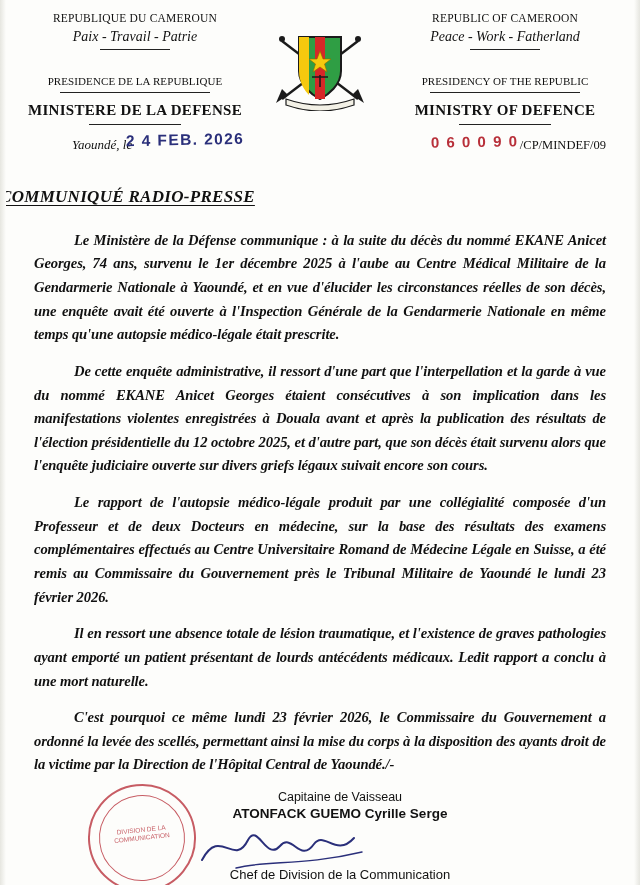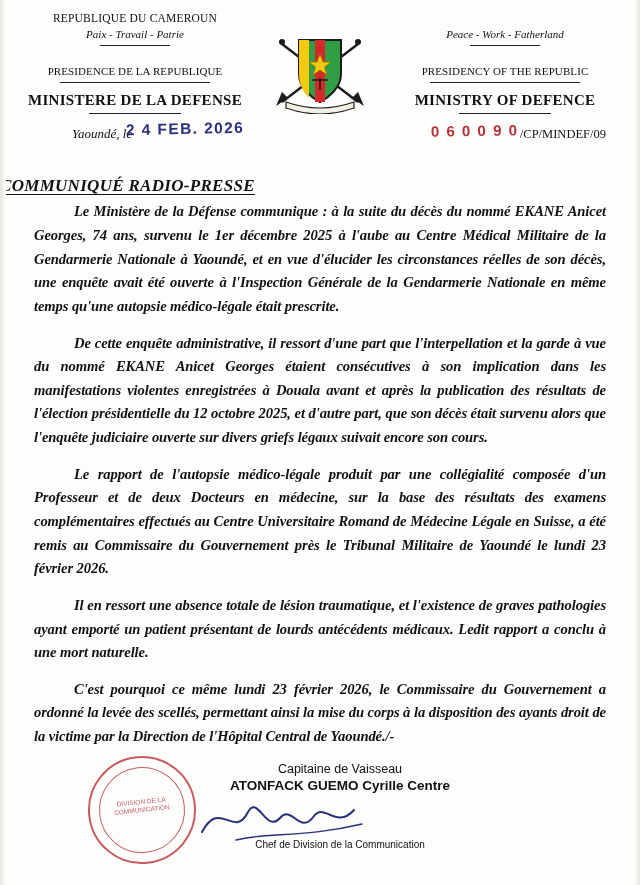--- a/index.html
+++ b/index.html
@@ -19,43 +19,43 @@
     position: relative;
     width: 640px;
     height: 885px;
     background: #fdfdfb;
     box-sizing: border-box;
   }
   
   .header {
     display: flex;
     justify-content: space-between;
-    align-items: flex-end;
+    align-items: center;
     padding: 10px 26px 0 26px;
     box-sizing: border-box;
   }
   .hdr-col {
     width: 218px;
     text-align: center;
     font-family: "Liberation Serif", serif;
     line-height: 1.45;
   }
   .hdr-col .l1 {
     font-size: 11.5px;
     letter-spacing: 0.2px;
     font-weight: 400;
   }
   .hdr-col .l2 {
-    font-size: 11px;
+    font-size: 14px;
     font-style: italic;
     font-weight: 400;
   }
   .hdr-col .l3 {
     font-size: 11px;
-    margin-top: 18px;
+    margin-top: 24px;
     letter-spacing: 0.1px;
   }
   .hdr-col .l4 {
     font-size: 15px;
     margin-top: 7px;
     font-weight: 700;
     letter-spacing: 0.3px;
   }
   .hdr-rule {
     width: 92px;
@@ -120,21 +120,21 @@
     margin-top: 26px;
     font-size: 17px;
     font-weight: 700;
     font-style: italic;
     letter-spacing: 0.3px;
     text-decoration: underline;
     text-underline-offset: 3px;
   }
   
   .body {
-    margin: 4px 34px 0 34px;
+    margin: 22px 34px 0 34px;
   }
   .body p {
     text-align: justify;
     text-indent: 40px;
     font-size: 14.6px;
     font-style: italic;
     font-weight: 700;
     line-height: 1.62;
     margin: 0 0 13px 0;
     letter-spacing: -0.1px;
@@ -154,21 +154,21 @@
   }
   .sig-name {
     font-family: "Liberation Sans", sans-serif;
     font-size: 13.5px;
     font-weight: 700;
     margin-top: 2px;
     margin-left: 40px;
   }
   .sig-role {
     font-family: "Liberation Sans", sans-serif;
-    font-size: 10px;
+    font-size: 13px;
     margin-top: 46px;
     margin-left: 40px;
   }
   .round-stamp {
     position: absolute;
     left: 88px;
     top: -6px;
     width: 104px;
     height: 104px;
     border-radius: 50%;
@@ -251,20 +251,21 @@
 
         <polygon points="52,26 55,34 63,34 56.5,39 59,47 52,42 45,47 47.5,39 41,34 49,34" fill="#f6c90e" stroke="#8a6d00" stroke-width="0.6"></polygon>
 
         <path d="M44 52 h16 M52 50 v12" stroke="#1b1b1b" stroke-width="1.6" fill="none"></path>
 
         <path d="M18 74 Q52 86 86 74 L86 80 Q52 92 18 80 Z" fill="#f3f1e6" stroke="#1b1b1b" stroke-width="1.2"></path>
       </svg>
     </div>
 
     <div class="hdr-col">
+      <div class="l1">REPUBLIC OF CAMEROON</div>
       <div class="l2">Peace - Work - Fatherland</div>
       <div class="hdr-rule short"></div>
       <div class="l3">PRESIDENCY OF THE REPUBLIC</div>
       <div class="hdr-rule long"></div>
       <div class="l4">MINISTRY OF DEFENCE</div>
       <div class="hdr-rule"></div>
     </div>
   </div>
 
   <div class="dateline">
@@ -279,21 +280,21 @@
   <div class="body">
     <p>Le Ministère de la Défense communique : à la suite du décès du nommé EKANE Anicet Georges, 74 ans, survenu le 1er décembre 2025 à l'aube au Centre Médical Militaire de la Gendarmerie Nationale à Yaoundé, et en vue d'élucider les circonstances réelles de son décès, une enquête avait été ouverte à l'Inspection Générale de la Gendarmerie Nationale en même temps qu'une autopsie médico-légale était prescrite.</p>
     <p>De cette enquête administrative, il ressort d'une part que l'interpellation et la garde à vue du nommé EKANE Anicet Georges étaient consécutives à son implication dans les manifestations violentes enregistrées à Douala avant et après la publication des résultats de l'élection présidentielle du 12 octobre 2025, et d'autre part, que son décès était survenu alors que l'enquête judiciaire ouverte sur divers griefs légaux suivait encore son cours.</p>
     <p>Le rapport de l'autopsie médico-légale produit par une collégialité composée d'un Professeur et de deux Docteurs en médecine, sur la base des résultats des examens complémentaires effectués au Centre Universitaire Romand de Médecine Légale en Suisse, a été remis au Commissaire du Gouvernement près le Tribunal Militaire de Yaoundé le lundi 23 février 2026.</p>
     <p>Il en ressort une absence totale de lésion traumatique, et l'existence de graves pathologies ayant emporté un patient présentant de lourds antécédents médicaux. Ledit rapport a conclu à une mort naturelle.</p>
     <p>C'est pourquoi ce même lundi 23 février 2026, le Commissaire du Gouvernement a ordonné la levée des scellés, permettant ainsi la mise du corps à la disposition des ayants droit de la victime par la Direction de l'Hôpital Central de Yaoundé./-</p>
   </div>
 
   <div class="signature">
     <div class="sig-rank">Capitaine de Vaisseau</div>
-    <div class="sig-name">ATONFACK GUEMO Cyrille Centre</div>
+    <div class="sig-name">ATONFACK GUEMO Cyrille Serge</div>
 
     <div class="round-stamp">
       <div class="stamp-inner">DIVISION DE LA COMMUNICATION</div>
     </div>
 
     <svg class="sig-scribble" viewBox="0 0 180 60">
       <path d="M6 44 C24 10, 38 52, 52 24 C62 6, 70 46, 84 30 C96 16, 104 48, 118 28 C128 14, 140 42, 158 22" fill="none" stroke="#2a2f7a" stroke-width="2" stroke-linecap="round"></path>
       <path d="M40 52 C70 44, 108 50, 166 36" fill="none" stroke="#2a2f7a" stroke-width="1.4" stroke-linecap="round"></path>
     </svg>
 

